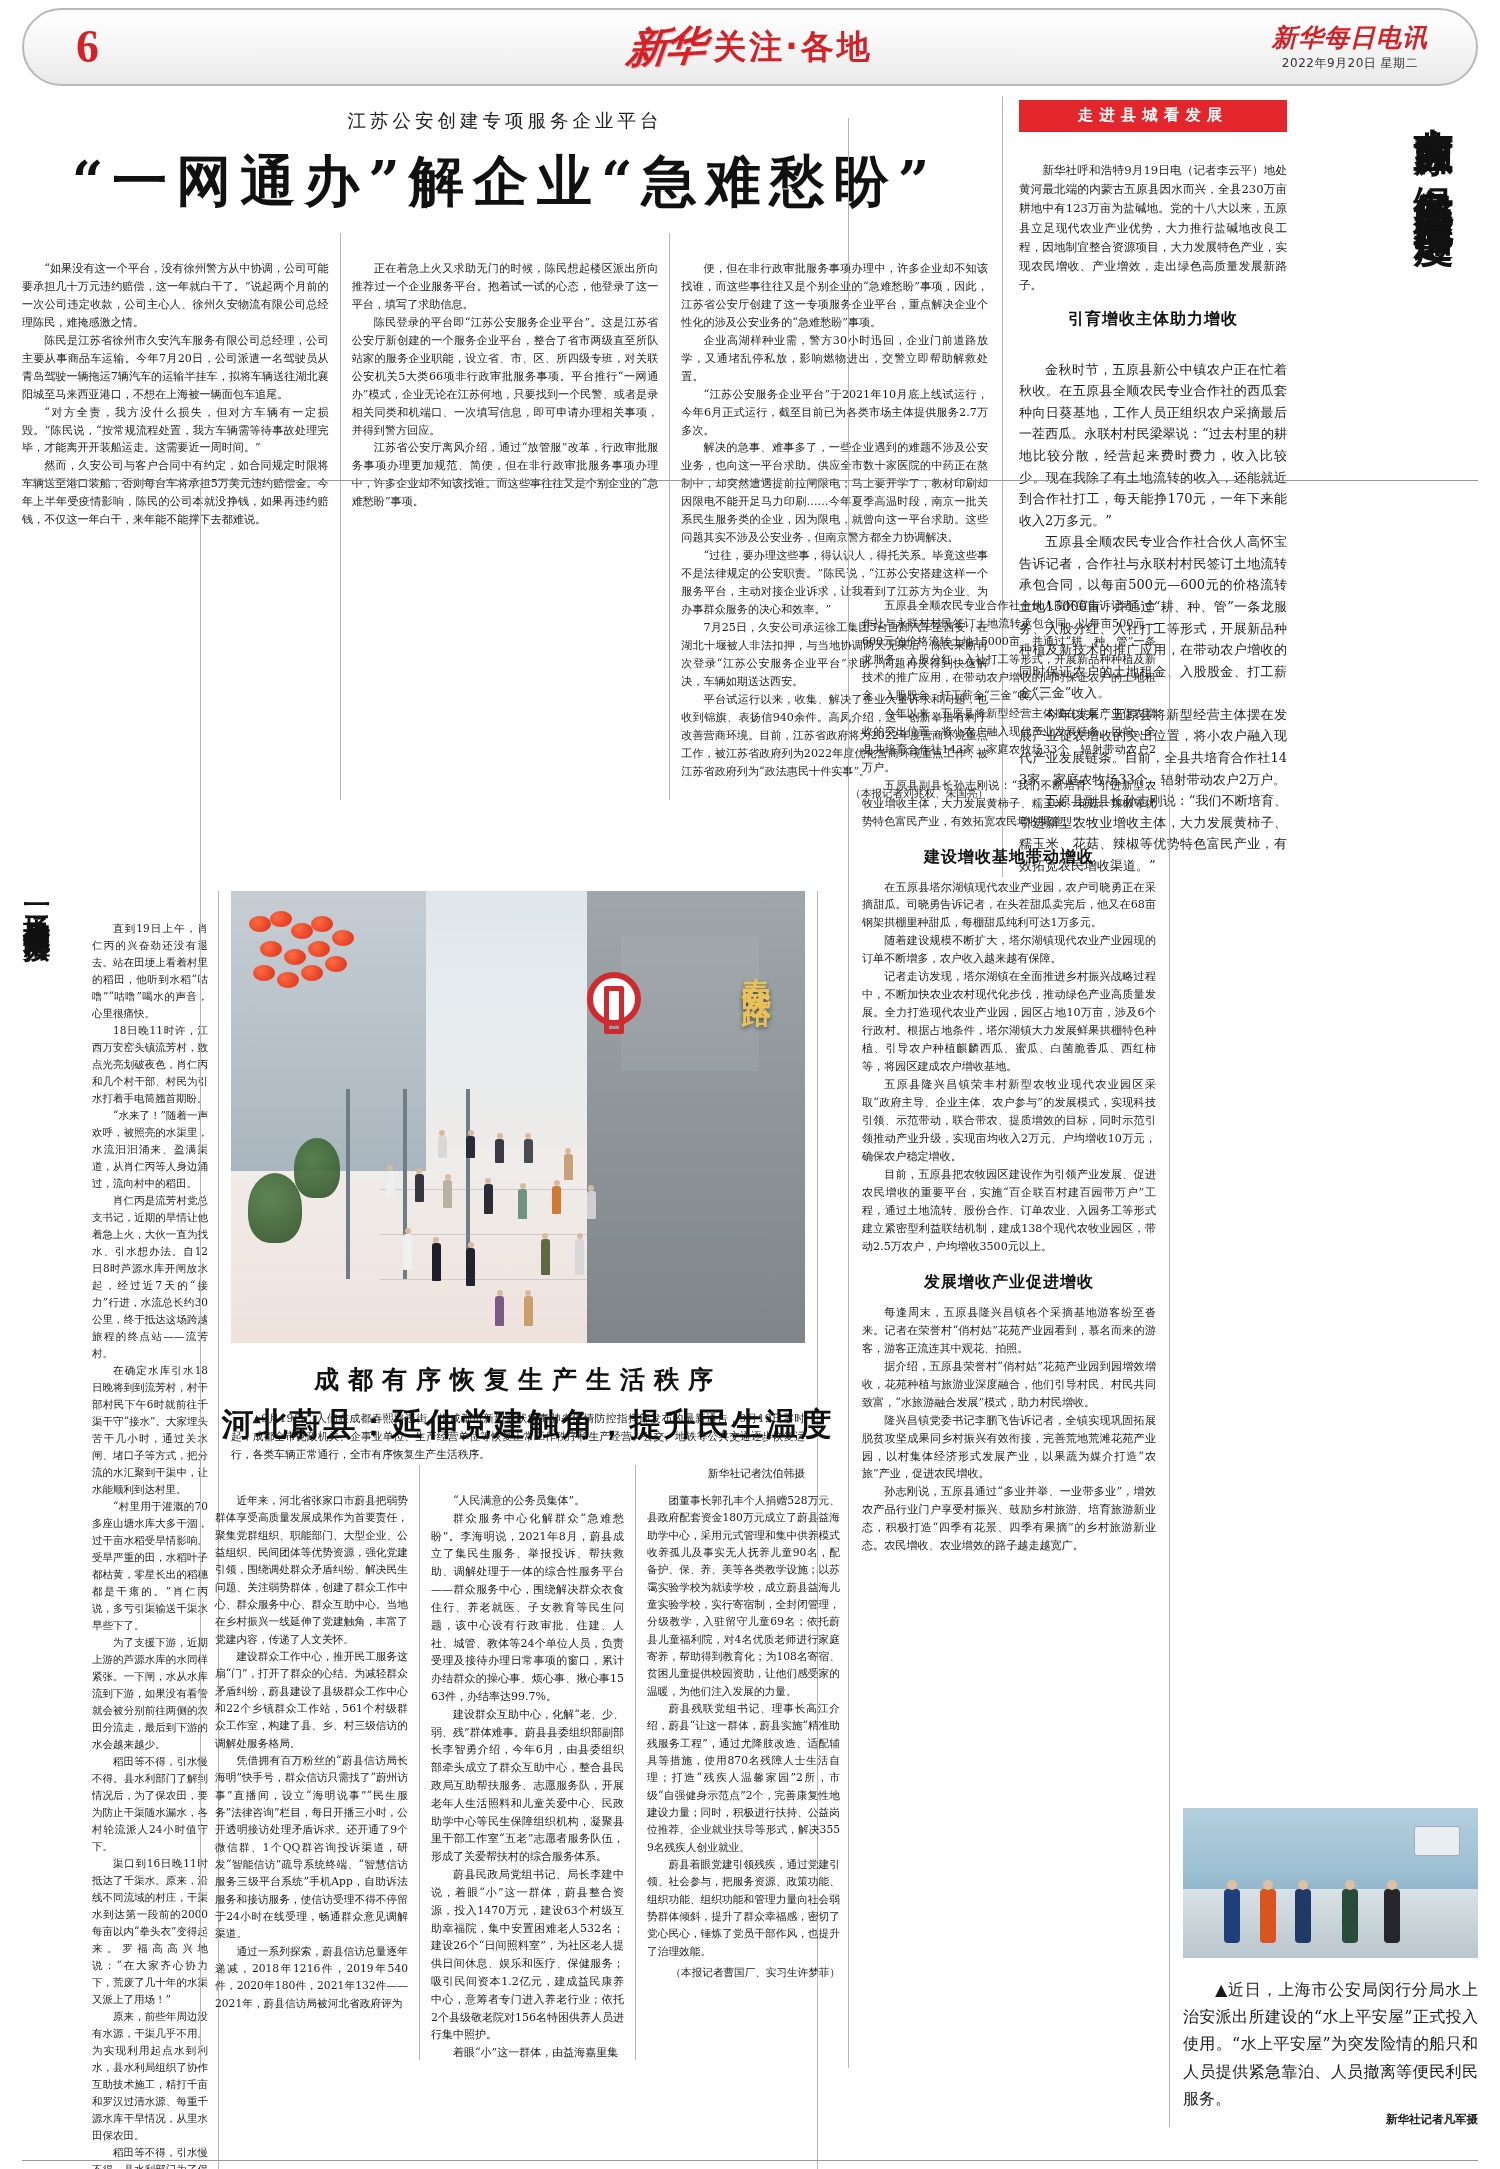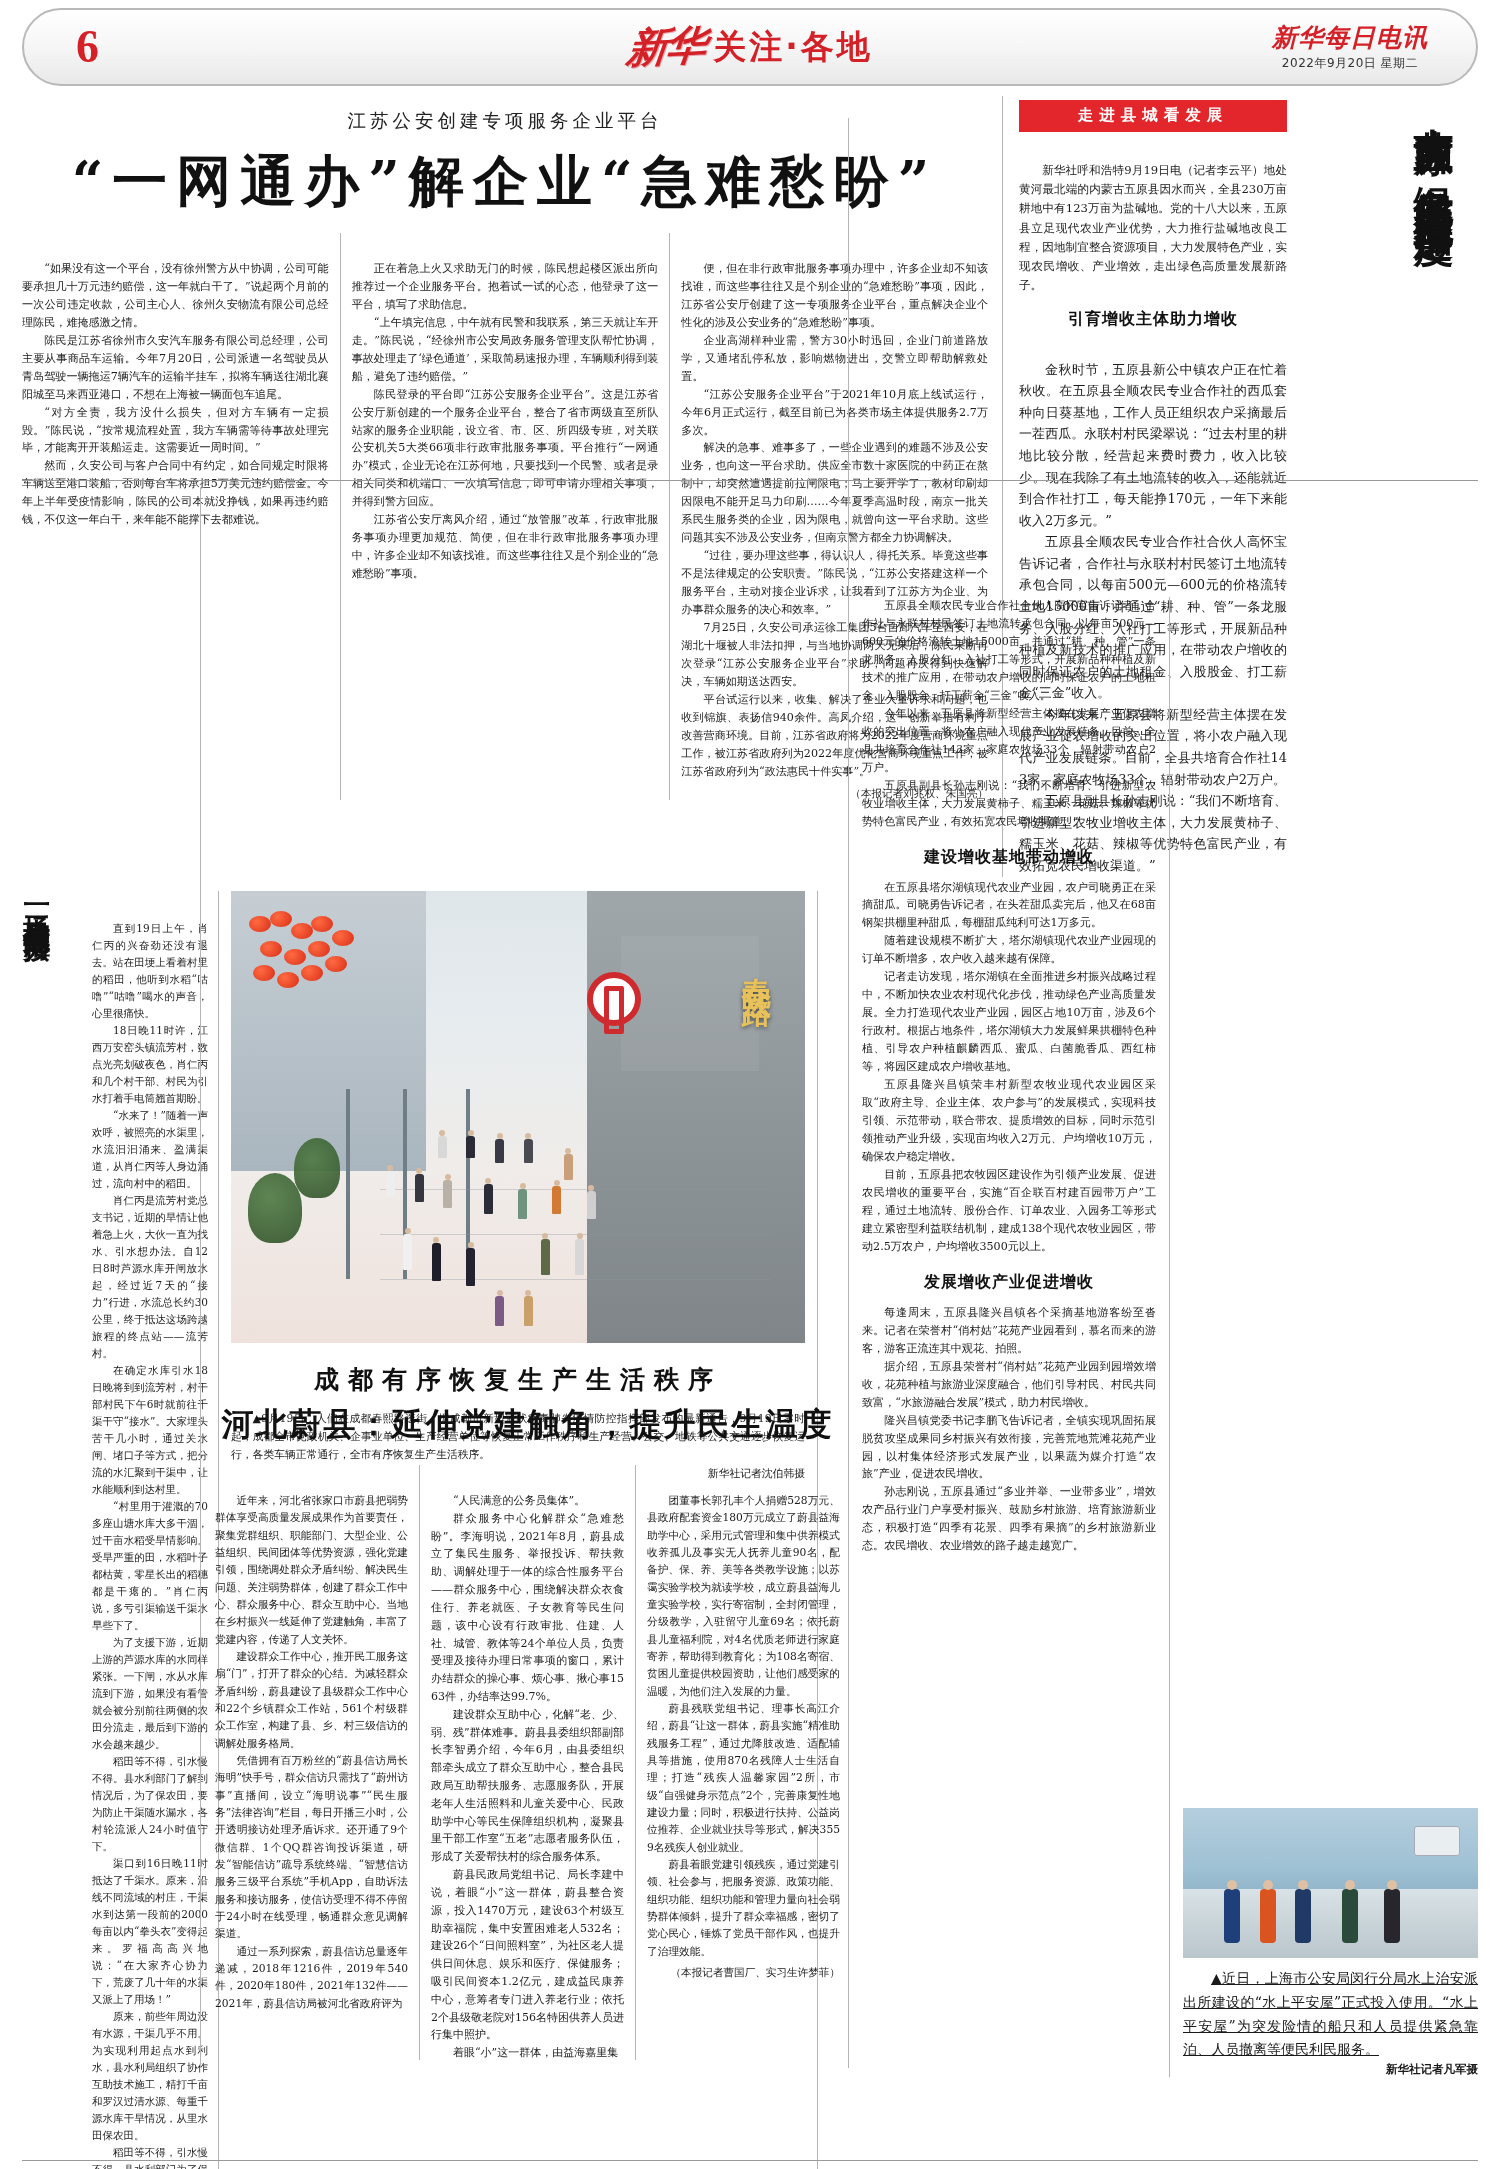--- a/index.html
+++ b/index.html
@@ -149,22 +149,22 @@
 
   
   .bottom-head {
     text-align:center; font-family:"DejaVu Serif",serif; font-weight:bold;
     font-size:35px; letter-spacing:2px; margin:26px 0 18px; color:#111;
     white-space:nowrap;
   }
 
   
   .rail-photo { width:100%; height:150px; background:#8fa6b5; position:relative; overflow:hidden; }
-  .rail-cap { font-family:"DejaVu Serif",serif; font-size:14px; line-height:1.7;
-    text-align:justify; text-indent:2em; margin-top:9px; word-break:break-all;text-decoration:underline; }
+  .rail-cap { font-family:"DejaVu Serif",serif; font-size:16px; line-height:1.7;
+    text-align:justify; text-indent:2em; margin-top:18px; word-break:break-all; }
   .rail-credit { font-weight:bold; font-family:Liberation Sans, sans-serif; font-size:11.5px; }
 
   
   .street { position:absolute; inset:0;
     background:linear-gradient(180deg,#dfe6ea 0%,#e7ecef 30%,#f0ece9 62%,#efe2dd 100%); }
   .bldg-l { position:absolute; left:0; top:0; width:34%; height:62%;
     background:linear-gradient(180deg,#c6ced4,#aab6bf); }
   .bldg-r { position:absolute; right:0; top:0; width:38%; height:100%;
     background:linear-gradient(180deg,#9fa7ab 0%,#8d9498 55%,#7f8589 100%); }
   .bank-sign { position:absolute; right:8%; top:10%; width:24%; height:30%;
@@ -222,21 +222,20 @@
       <div class="three-cols">
         <div class="col body-col">
           <p>“如果没有这一个平台，没有徐州警方从中协调，公司可能要承担几十万元违约赔偿，这一年就白干了。”说起两个月前的一次公司违定收款，公司主心人、徐州久安物流有限公司总经理陈民，难掩感激之情。</p>
           <p>陈民是江苏省徐州市久安汽车服务有限公司总经理，公司主要从事商品车运输。今年7月20日，公司派遣一名驾驶员从青岛驾驶一辆拖运7辆汽车的运输半挂车，拟将车辆送往湖北襄阳城至马来西亚港口，不想在上海被一辆面包车追尾。</p>
           <p>“对方全责，我方没什么损失，但对方车辆有一定损毁。”陈民说，“按常规流程处置，我方车辆需等待事故处理完毕，才能离开开装船运走。这需要近一周时间。”</p>
           <p>然而，久安公司与客户合同中有约定，如合同规定时限将车辆送至港口装船，否则每台车将承担5万美元违约赔偿金。今年上半年受疫情影响，陈民的公司本就没挣钱，如果再违约赔钱，不仅这一年白干，来年能不能撑下去都难说。</p>
         </div>
         <div class="colsep"></div>
         <div class="col body-col">
           <p>正在着急上火又求助无门的时候，陈民想起楼区派出所向推荐过一个企业服务平台。抱着试一试的心态，他登录了这一平台，填写了求助信息。</p>
-          <p>“上午填完信息，中午就有民警和我联系，第三天就让车开走。”陈民说，“经徐州市公安局政务服务管理支队帮忙协调，事故处理走了‘绿色通道’，采取简易速报办理，车辆顺利得到装船，避免了违约赔偿。”</p>
           <p>陈民登录的平台即“江苏公安服务企业平台”。这是江苏省公安厅新创建的一个服务企业平台，整合了省市两级直至所队站家的服务企业职能，设立省、市、区、所四级专班，对关联公安机关5大类66项非行政审批服务事项。平台推行“一网通办”模式，企业无论在江苏何地，只要找到一个民警、或者是录相关同类和机端口、一次填写信息，即可申请办理相关事项，并得到警方回应。</p>
           <p>江苏省公安厅离风介绍，通过“放管服”改革，行政审批服务事项办理更加规范、简便，但在非行政审批服务事项办理中，许多企业却不知该找谁。而这些事往往又是个别企业的“急难愁盼”事项。</p>
         </div>
         <div class="colsep"></div>
         <div class="col body-col">
           <p>便，但在非行政审批服务事项办理中，许多企业却不知该找谁，而这些事往往又是个别企业的“急难愁盼”事项，因此，江苏省公安厅创建了这一专项服务企业平台，重点解决企业个性化的涉及公安业务的“急难愁盼”事项。</p>
           <p>企业高湖样种业需，警方30小时迅回，企业门前道路放学，又通堵乱停私放，影响燃物进出，交警立即帮助解救处置。</p>
           <p>“江苏公安服务企业平台”于2021年10月底上线试运行，今年6月正式运行，截至目前已为各类市场主体提供服务2.7万多次。</p>
           <p>解决的急事、难事多了，一些企业遇到的难题不涉及公安业务，也向这一平台求助。供应全市数十家医院的中药正在熬制中，却突然遭遇提前拉闸限电；马上要开学了，教材印刷却因限电不能开足马力印刷……今年夏季高温时段，南京一批关系民生服务类的企业，因为限电，就曾向这一平台求助。这些问题其实不涉及公安业务，但南京警方都全力协调解决。</p>
           <p>“过往，要办理这些事，得认识人，得托关系。毕竟这些事不是法律规定的公安职责。”陈民说，“江苏公安搭建这样一个服务平台，主动对接企业诉求，让我看到了江苏方为企业、为办事群众服务的决心和效率。”</p>

